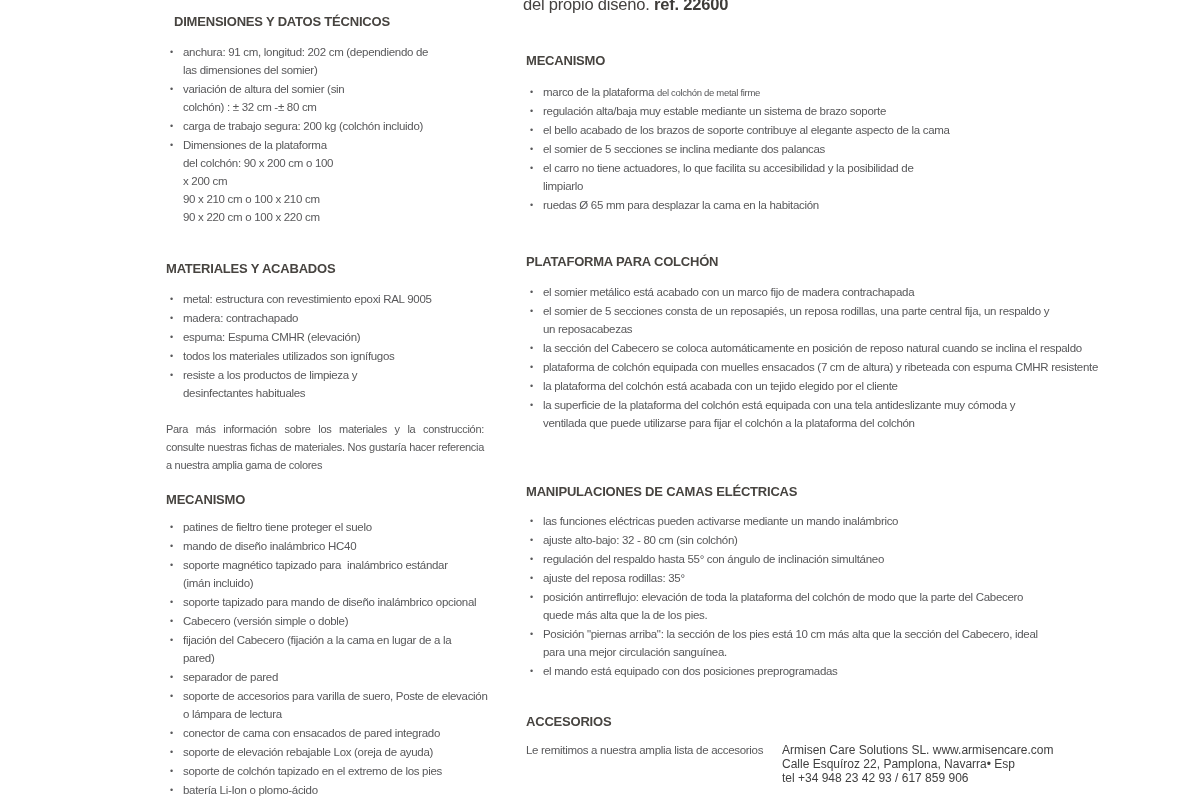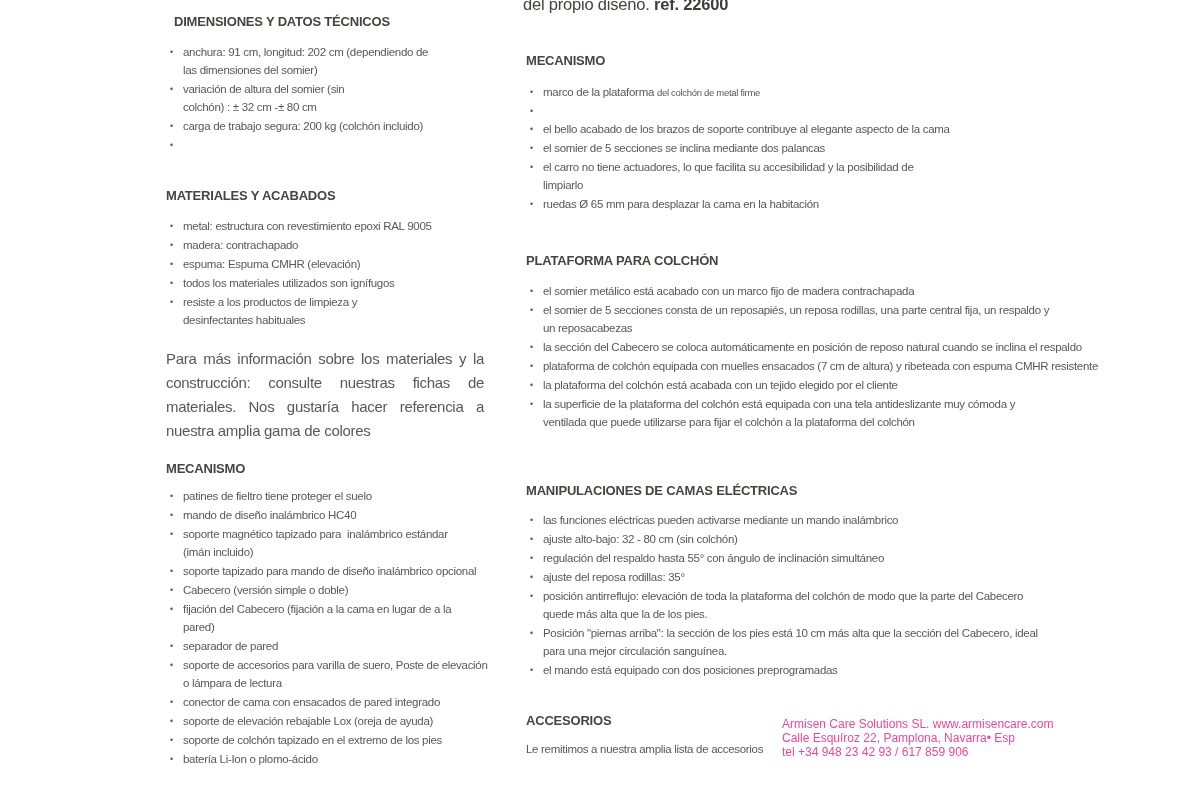--- a/index.html
+++ b/index.html
@@ -7,34 +7,34 @@
         font-family:"Liberation Sans","DejaVu Sans",sans-serif;color:#58585a;}
   .col{position:absolute;top:0;}
   .col-left{left:166px;width:330px;}
   .col-right{left:526px;width:690px;}
   .hd{font-size:13px;font-weight:bold;color:#474440;letter-spacing:-0.2px;margin:0;line-height:17px;}
   .bullets{margin:0;}
   .bullet{display:flex;align-items:flex-start;}
   .dot{flex:0 0 13px;font-size:9px;line-height:18px;padding-left:4px;color:#58585a;}
   .b-text{font-size:11.5px;line-height:18px;letter-spacing:-0.3px;white-space:pre;}
   .b-text .small{font-size:9.5px;}
-  .para{font-size:15px;line-height:24px;letter-spacing:-0.3px;text-align:justify;width:318px;}
+  .para{font-size:11px;line-height:18px;letter-spacing:-0.3px;text-align:justify;width:318px;}
   .note{font-size:11.5px;line-height:18px;letter-spacing:-0.3px;}
   .intro{margin-top:-7px;margin-left:-3px;font-size:16.5px;line-height:22px;color:#454240;
          letter-spacing:-0.2px;white-space:pre;}
   .intro .ref{font-weight:bold;color:#3f3d3a;}
   
   .ls1 .hd{margin-top:13px;padding-left:8px;} .ls1 .bullets{margin-top:13px;}
   .ls2 .hd{margin-top:33px;} .ls2 .bullets{margin-top:13px;} .ls2 .para{margin-top:17px;}
   .ls3 .hd{margin-top:17px;} .ls3 .bullets{margin-top:10px;}
   .rs1 .hd{margin-top:37px;} .rs1 .bullets{margin-top:14px;}
   .rs2 .hd{margin-top:38px;} .rs2 .bullets{margin-top:13px;}
   .rs3 .hd{margin-top:50px;} .rs3 .bullets{margin-top:12px;}
   .rs4 .hd{margin-top:32px;} .rs4 .note{margin-top:11px;}
-  .footer{position:absolute;left:782px;top:717px;font-size:12px;line-height:14px;color:#ec4899;}
+  .footer{position:absolute;left:782px;top:743px;font-size:12px;line-height:14px;color:#404040;}
 </style>
 </head>
 <body>
 
 <div class="page">
 
   <div class="col col-left">
 
     <section class="ls1">
       <h2 class="hd">DIMENSIONES Y DATOS TÉCNICOS</h2>
@@ -48,20 +48,25 @@
           <span class="dot">•</span>
           <div class="b-text"><span>variación de altura del somier (sin
 colchón) : ± 32 cm -± 80 cm</span><span class="small"></span></div>
         </div>
           <div class="bullet">
           <span class="dot">•</span>
           <div class="b-text"><span>carga de trabajo segura: 200 kg (colchón incluido)</span><span class="small"></span></div>
         </div>
           <div class="bullet">
           <span class="dot">•</span>
+          <div class="b-text"><span>Dimensiones de la plataforma
+del colchón: 90 x 200 cm o 100
+x 200 cm
+90 x 210 cm o 100 x 210 cm
+90 x 220 cm o 100 x 220 cm</span><span class="small"></span></div>
         </div>
         </div>
     </section>
 
     <section class="ls2">
       <h2 class="hd">MATERIALES Y ACABADOS</h2>
       <div class="bullets">
           <div class="bullet">
           <span class="dot">•</span>
           <div class="b-text"><span>metal: estructura con revestimiento epoxi RAL 9005</span><span class="small"></span></div>
@@ -152,20 +157,21 @@
 
     <section class="rs1">
       <h2 class="hd">MECANISMO</h2>
       <div class="bullets">
           <div class="bullet">
           <span class="dot">•</span>
           <div class="b-text"><span>marco de la plataforma </span><span class="small">del colchón de metal firme</span></div>
         </div>
           <div class="bullet">
           <span class="dot">•</span>
+          <div class="b-text"><span>regulación alta/baja muy estable mediante un sistema de brazo soporte</span><span class="small"></span></div>
         </div>
           <div class="bullet">
           <span class="dot">•</span>
           <div class="b-text"><span>el bello acabado de los brazos de soporte contribuye al elegante aspecto de la cama</span><span class="small"></span></div>
         </div>
           <div class="bullet">
           <span class="dot">•</span>
           <div class="b-text"><span>el somier de 5 secciones se inclina mediante dos palancas</span><span class="small"></span></div>
         </div>
           <div class="bullet">

